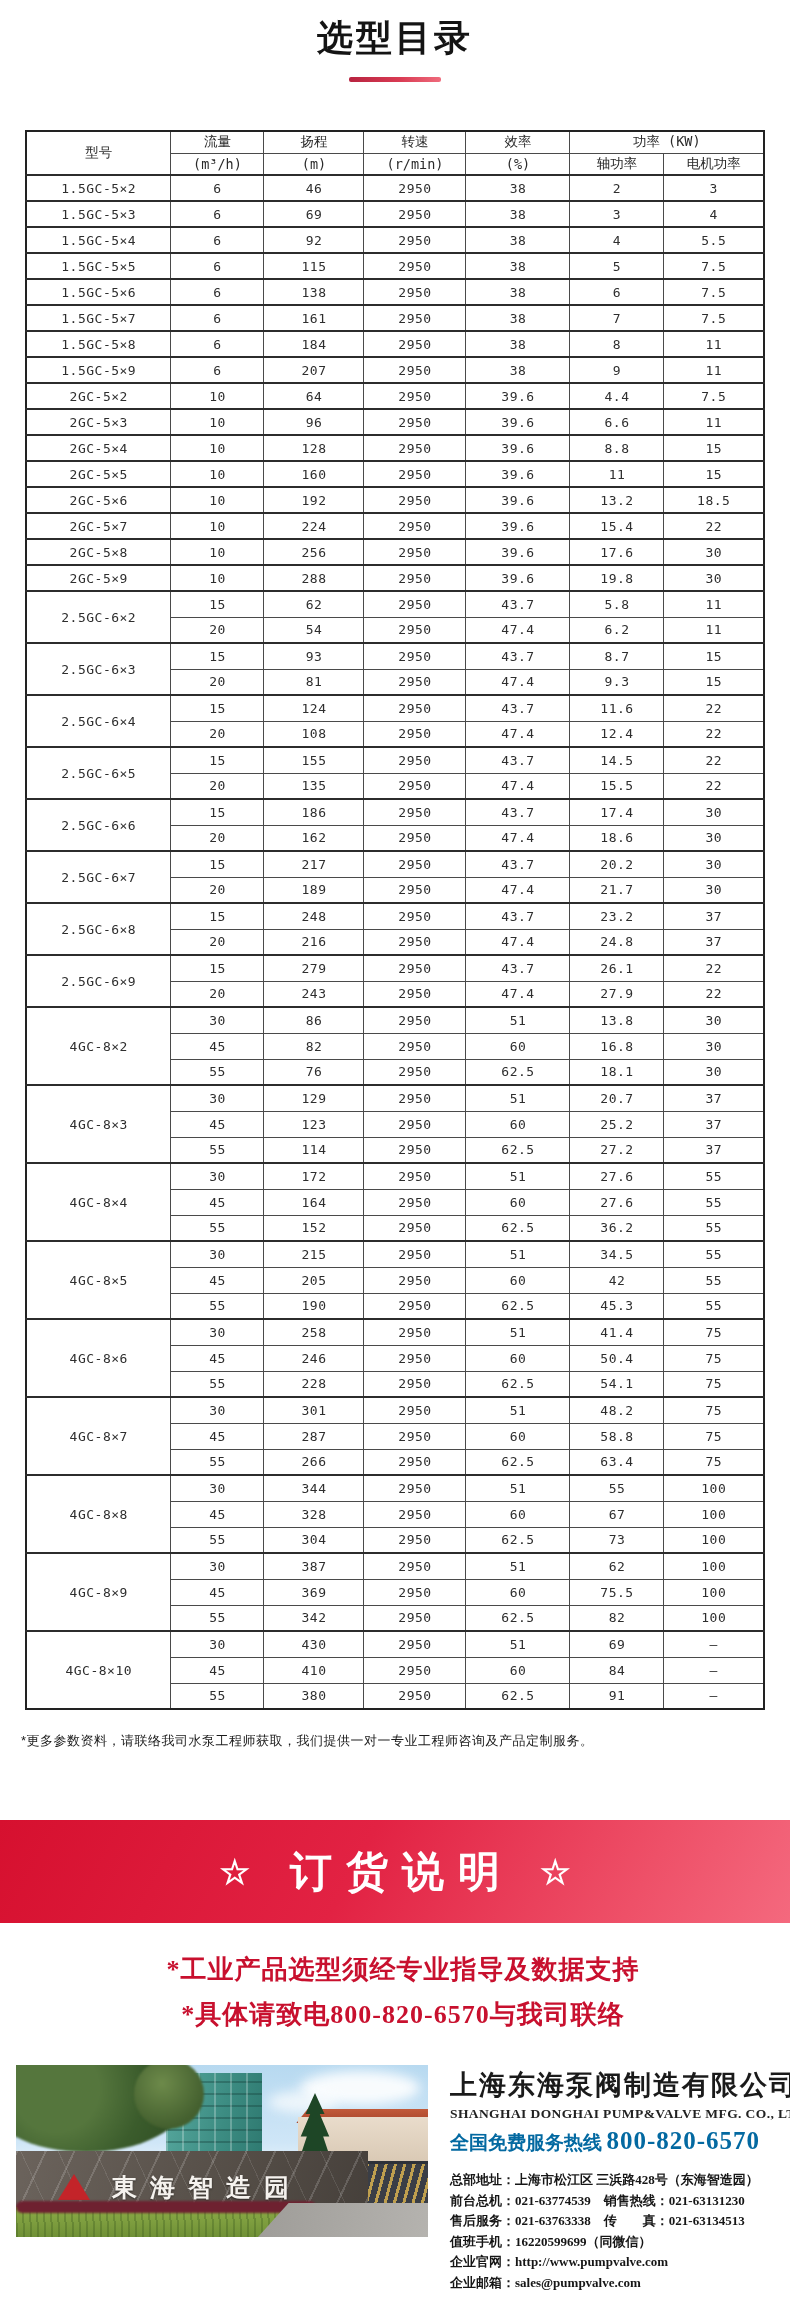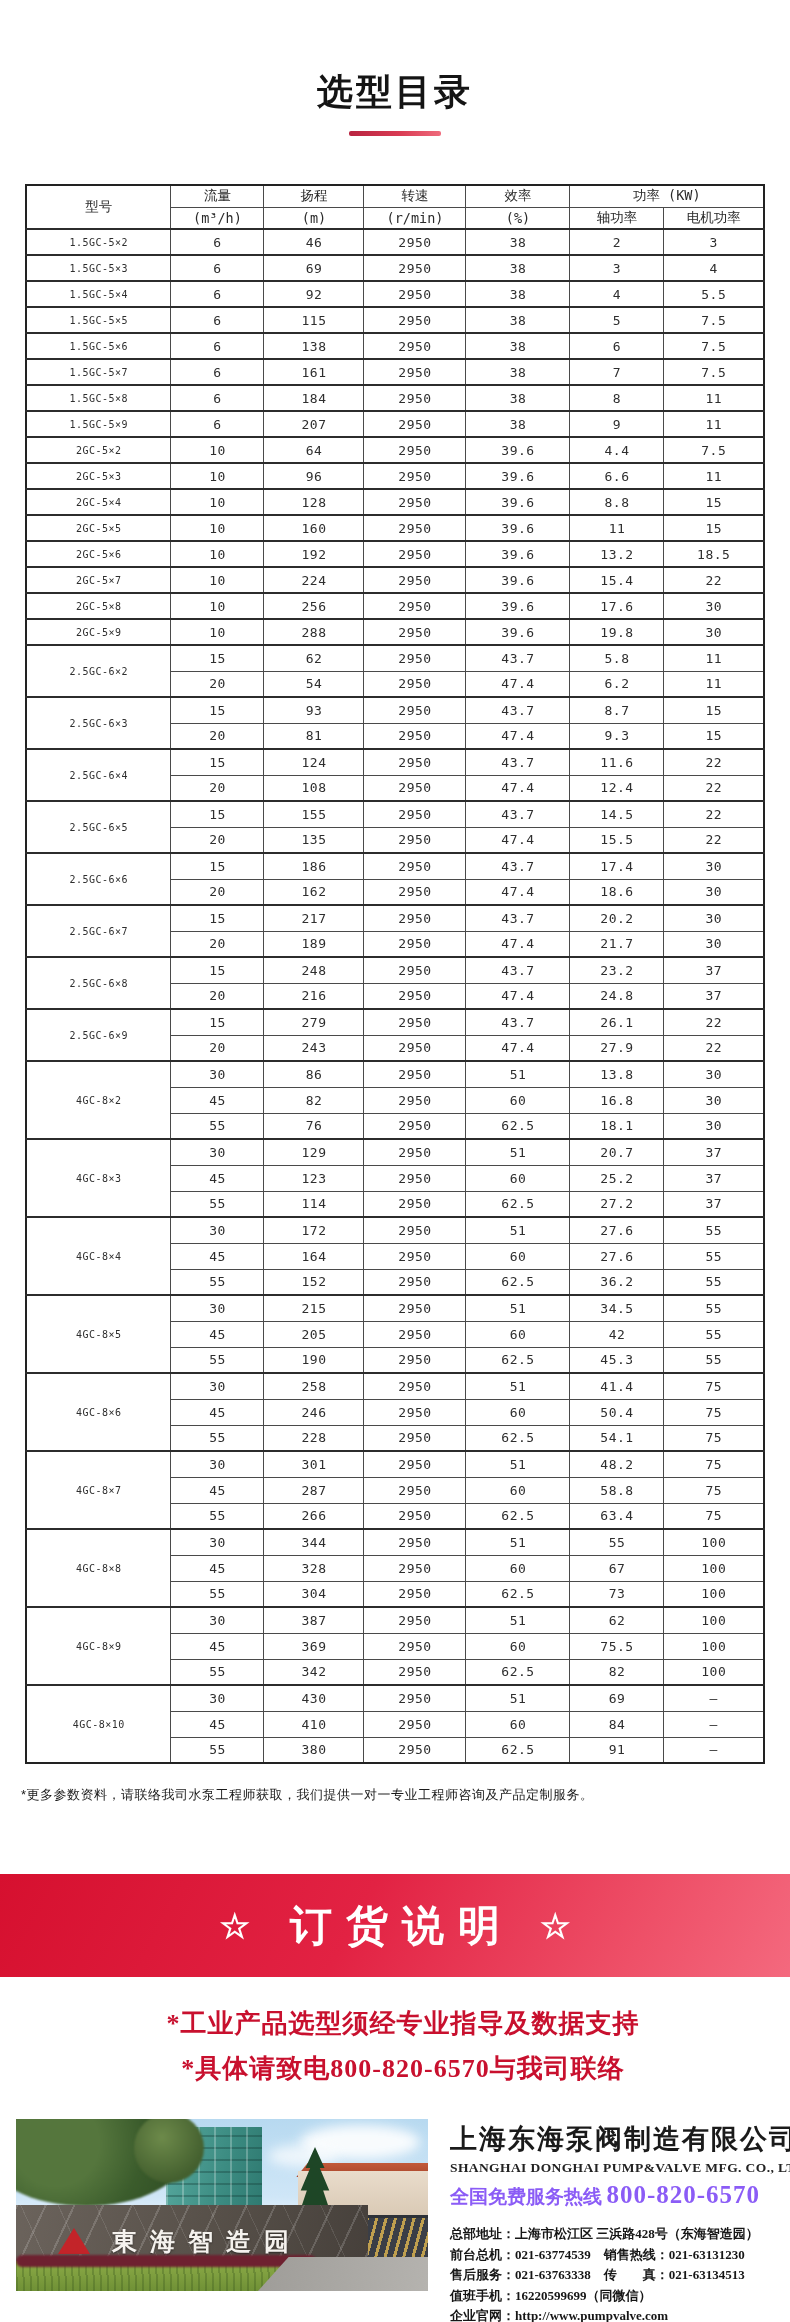--- a/index.html
+++ b/index.html
@@ -3,41 +3,41 @@
 <meta charset="utf-8">
 <style>
   * { margin:0; padding:0; box-sizing:border-box; }
   html,body { background:#ffffff; }
   body {
     width:790px; height:2322px; margin:0 auto; overflow:hidden;
     font-family:"Liberation Sans", sans-serif; color:#222; position:relative;
   }
   
   .page-title {
-    padding-top:28px; text-align:center; font-size:36px; font-weight:bold;
-    color:#141414; letter-spacing:3px;margin-top:40px;
+    padding-top:14px; text-align:center; font-size:36px; font-weight:bold;
+    color:#141414; letter-spacing:3px;
   }
   .title-underline {
     width:92px; height:5px; margin:14px auto 0;
     background:linear-gradient(90deg,#b82440,#d93b53 55%,#ef6b7c); border-radius:2px;
   }
   
   table.spec {
     width:738px; margin:48px auto 0; border-collapse:collapse;
     border:2px solid #222; table-layout:fixed;
     font-family:"DejaVu Sans Mono","Liberation Mono",monospace;
     padding-left:36px;
   }
   table.spec th, table.spec td {
     border:1px solid #4a4a4a; text-align:center; vertical-align:middle;
     font-weight:normal; color:#2e2e2e;
   }
   table.spec thead th { height:22px; font-size:13.5px; color:#2a2a2a; }
   table.spec tbody td { height:26px; font-size:13px; letter-spacing:0.5px; }
-  table.spec td.model { font-size:10px; letter-spacing:0.5px; }
+  table.spec td.model { font-size:13px; letter-spacing:0.5px; }
   tbody tr.group-start td { border-top:2px solid #2c2c2c; }
   
   .footnote {
     margin:22px 0 4px 21px; font-size:13px; color:#1b1b1b; letter-spacing:0.5px;
   }
   
   .order-banner {
     margin-top:70px; height:103px; width:790px;
     background:linear-gradient(118deg,#d6102f 0%,#e22243 45%,#ee5068 80%,#f4697e 100%);
     display:flex; align-items:center; justify-content:center; gap:26px;
@@ -129,21 +129,21 @@
     position:absolute; right:0; bottom:0; width:170px; height:34px;
     background:linear-gradient(100deg,#9e9c98,#b5b3af); clip-path:polygon(18% 0,100% 0,100% 100%,0 100%);
   }
   
   .company { padding-top:2px; min-width:0; }
   .company-cn { font-size:27px; font-weight:bold; color:#1a1a1a; letter-spacing:2px; white-space:nowrap; }
   .company-en {
     font-size:13.5px; font-weight:bold; color:#222; margin-top:3px;
     font-family:"Liberation Serif",serif; letter-spacing:0.4px; white-space:nowrap;
   }
-  .hotline { margin-top:5px; color:#8b5cf6; white-space:nowrap; }
+  .hotline { margin-top:5px; color:#0369a1; white-space:nowrap; }
   .hotline .hl-label { font-size:19px; font-weight:bold; }
   .hotline .hl-number { font-size:25px; font-weight:bold; font-family:"Liberation Serif",serif; letter-spacing:1px; }
   .contact-lines { margin-top:14px; }
   .contact-lines div {
     font-size:13px; font-weight:bold; color:#161616; line-height:20.5px;
     font-family:"Liberation Serif",serif; white-space:nowrap;
   }
 </style>
 </head>
 <body>

